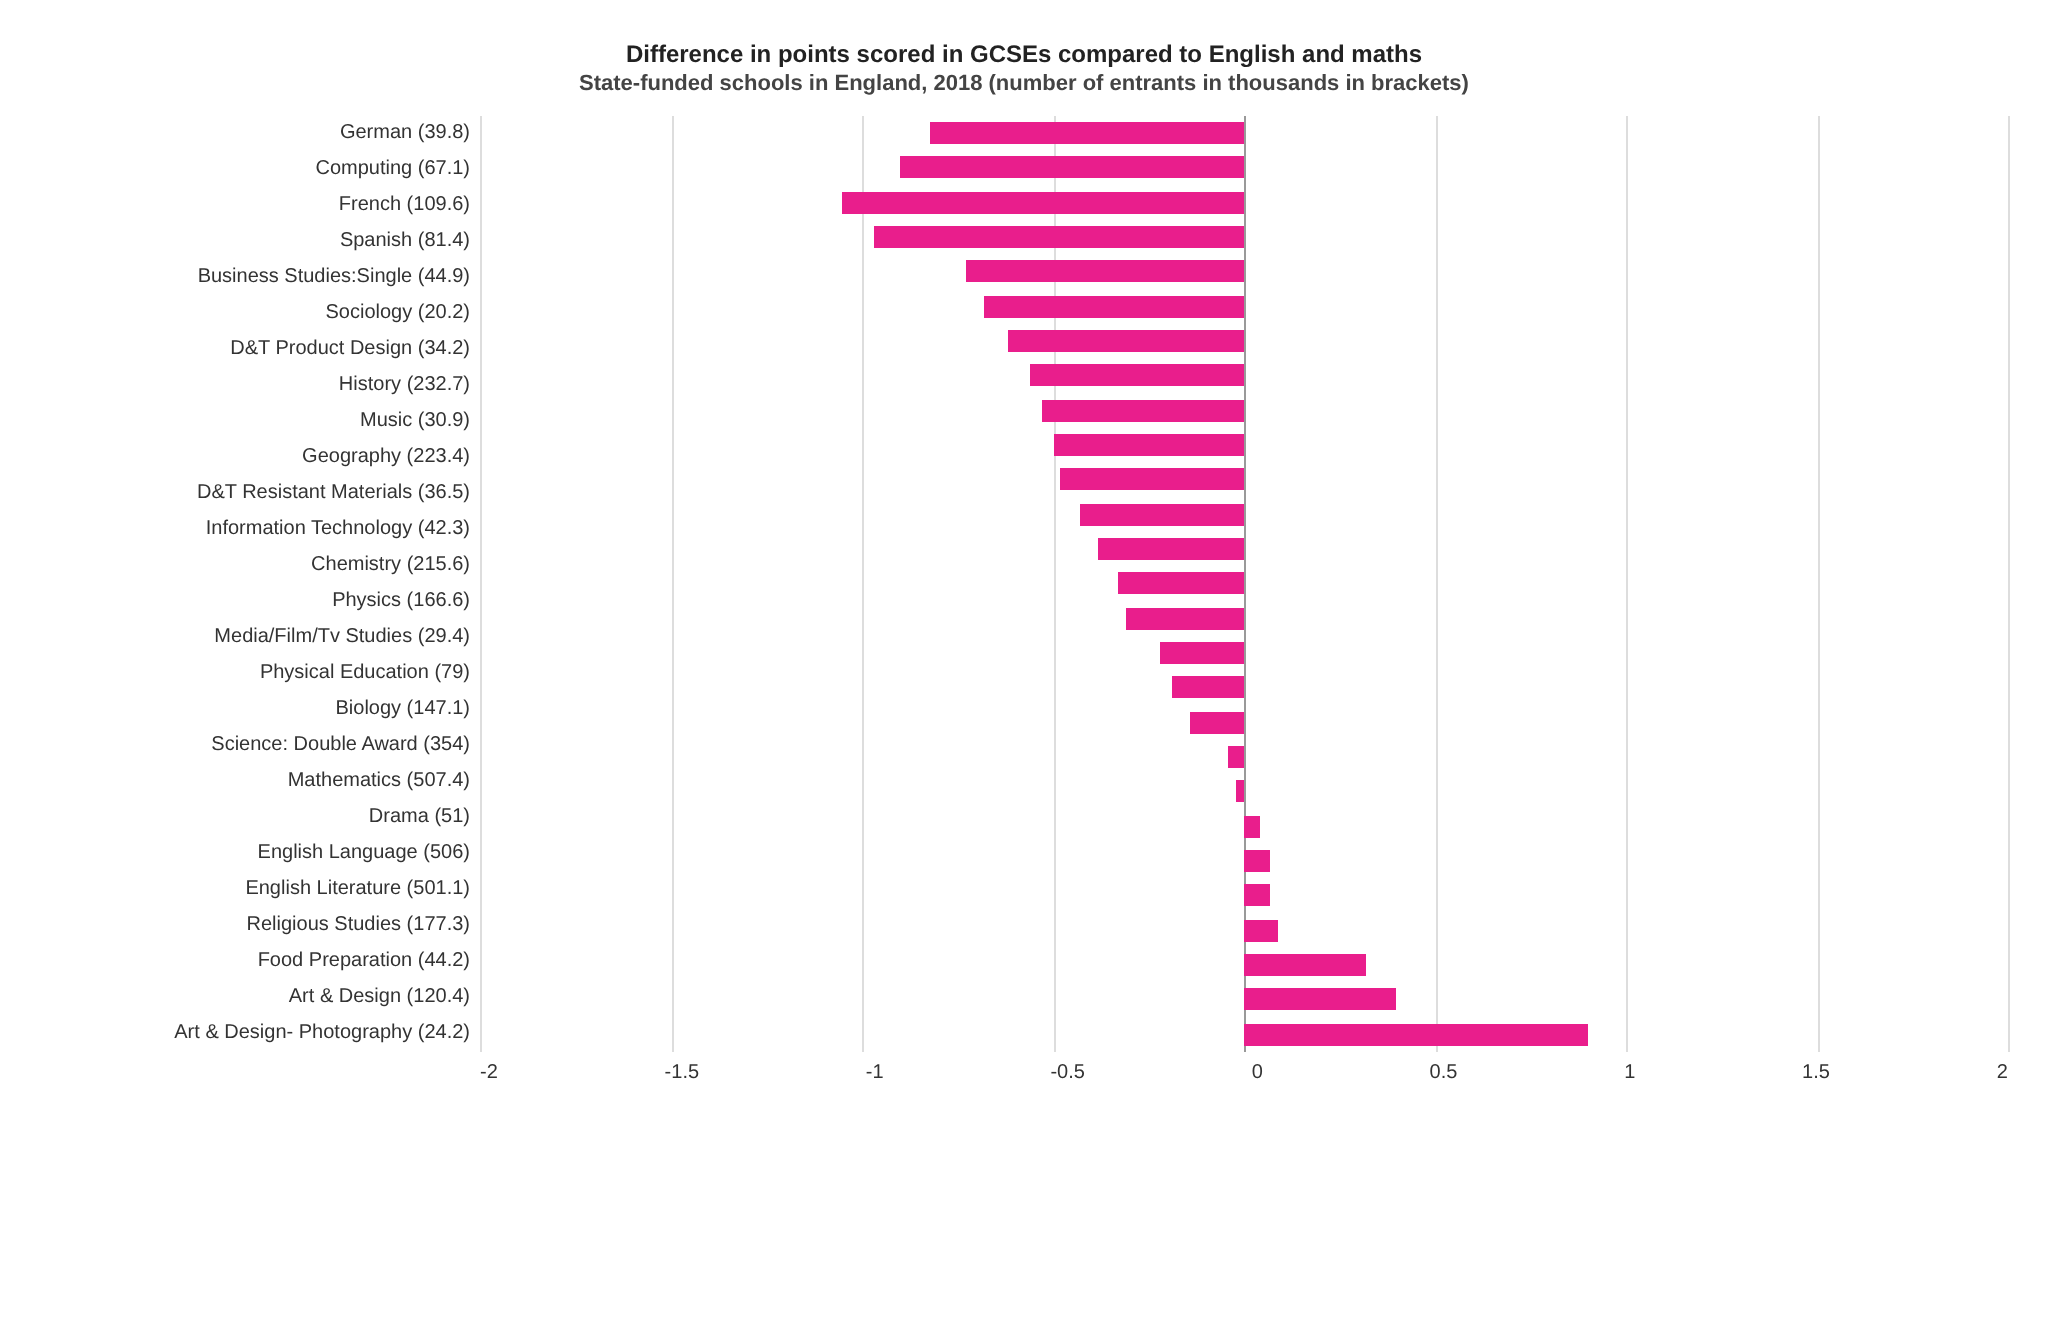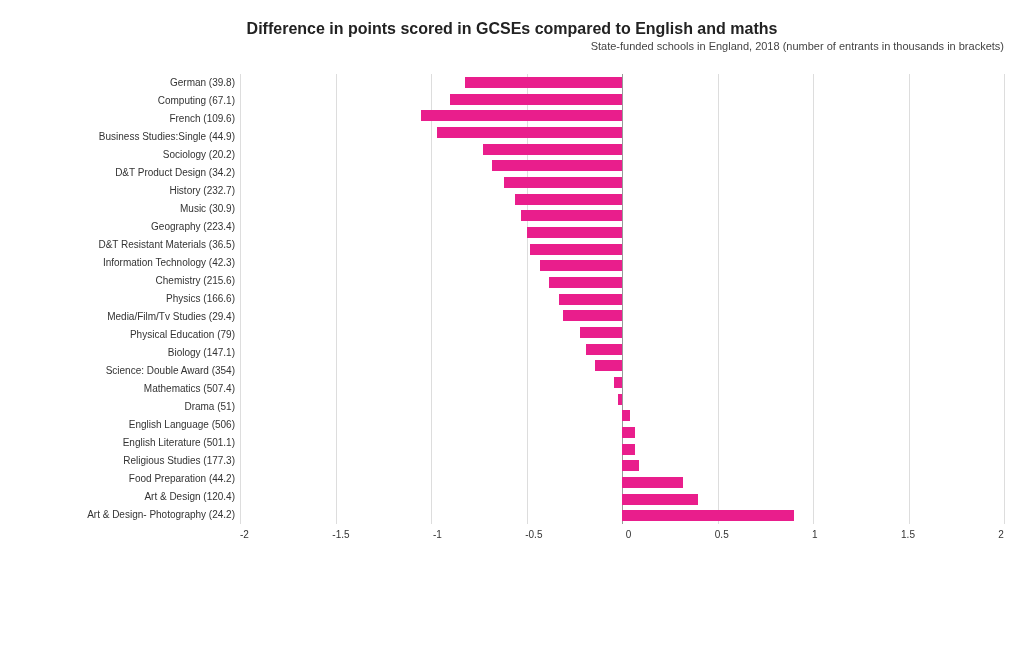--- a/index.html
+++ b/index.html
@@ -11,31 +11,31 @@
       overflow: hidden;
     }
     .chart-container {
       width: 1024px;
       height: 669px;
       padding: 20px 20px 40px 20px;
       position: relative;
     }
     .chart-title {
       text-align: center;
-      font-size: 16px;
+      font-size: 12px;
       font-weight: bold;
       color: #222;
       margin-bottom: 2px;
     }
     .chart-subtitle {
-      text-align: right;
+      text-align: center;
       font-size: 11px;
-      font-weight: normal;
+      font-weight: bold;
       color: #444;
-      margin-bottom: 22px;
+      margin-bottom: 10px;
     }
     .chart-inner {
       display: flex;
       flex-direction: row;
       width: 100%;
     }
     .y-labels {
       display: flex;
       flex-direction: column;
       justify-content: space-between;
@@ -95,20 +95,21 @@
 
 <div class="chart-container">
   <div class="chart-title">Difference in points scored in GCSEs compared to English and maths</div>
   <div class="chart-subtitle">State-funded schools in England, 2018 (number of entrants in thousands in brackets)</div>
 
   <div class="chart-inner">
     <div class="y-labels" id="y-labels">
         <div class="y-label">German (39.8)</div>
         <div class="y-label">Computing (67.1)</div>
         <div class="y-label">French (109.6)</div>
+        <div class="y-label">Spanish (81.4)</div>
         <div class="y-label">Business Studies:Single (44.9)</div>
         <div class="y-label">Sociology (20.2)</div>
         <div class="y-label">D&amp;T Product Design (34.2)</div>
         <div class="y-label">History (232.7)</div>
         <div class="y-label">Music (30.9)</div>
         <div class="y-label">Geography (223.4)</div>
         <div class="y-label">D&amp;T Resistant Materials (36.5)</div>
         <div class="y-label">Information Technology (42.3)</div>
         <div class="y-label">Chemistry (215.6)</div>
         <div class="y-label">Physics (166.6)</div>

